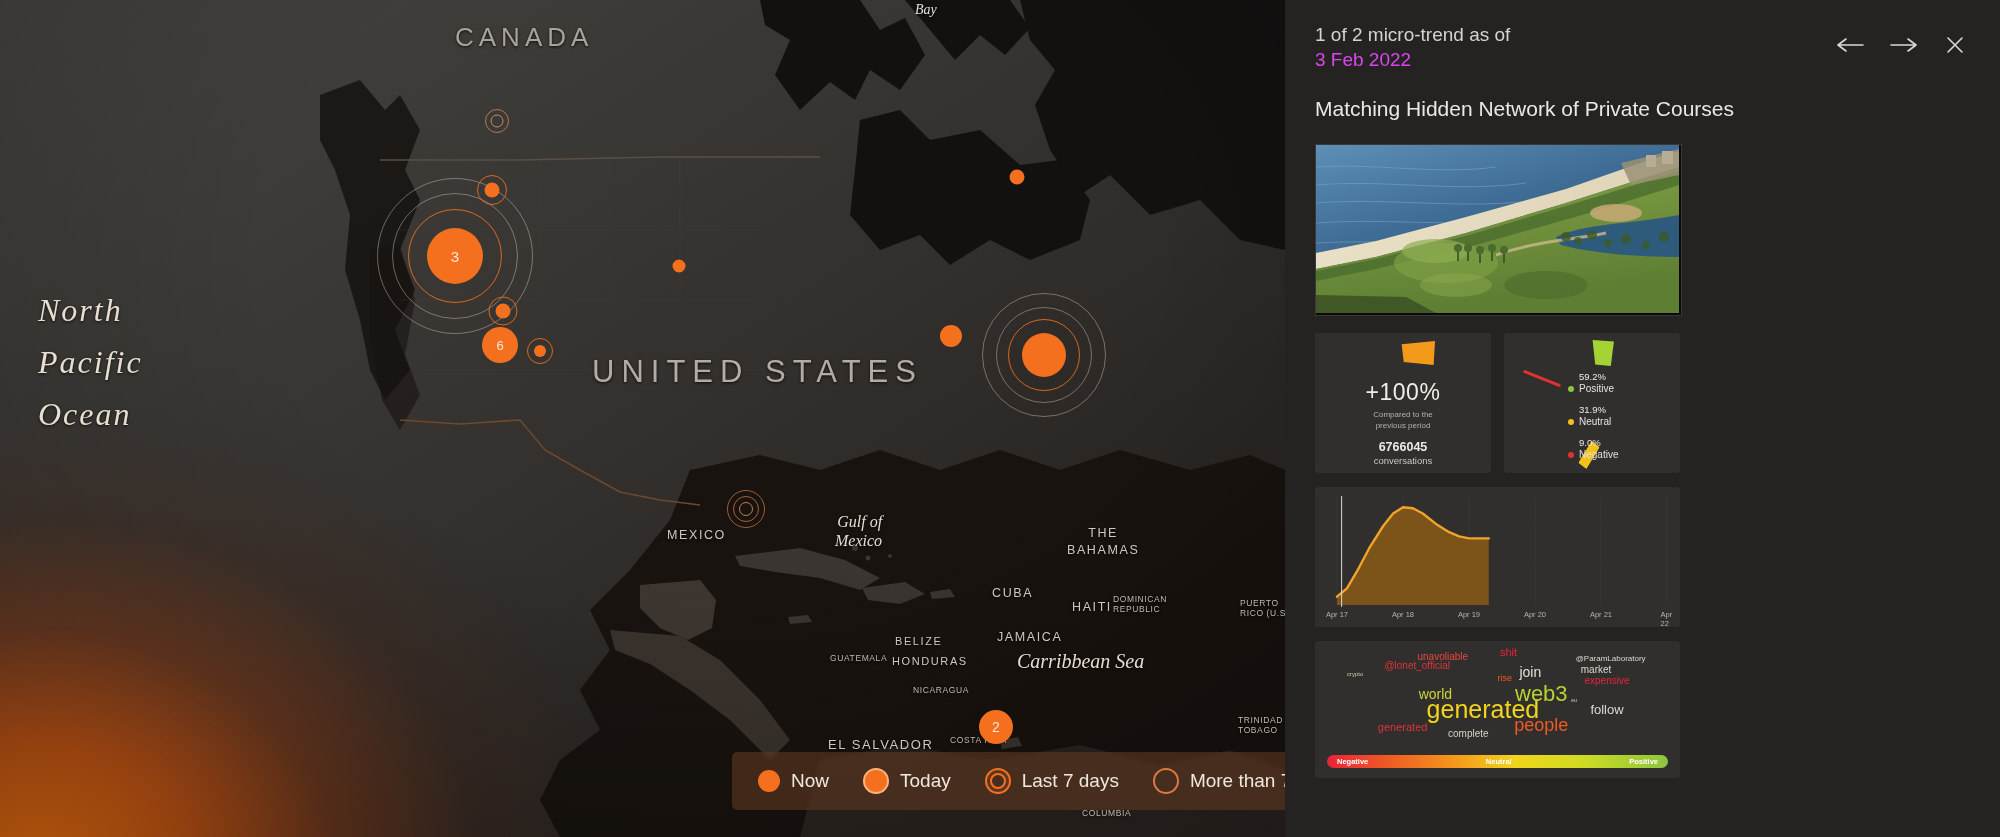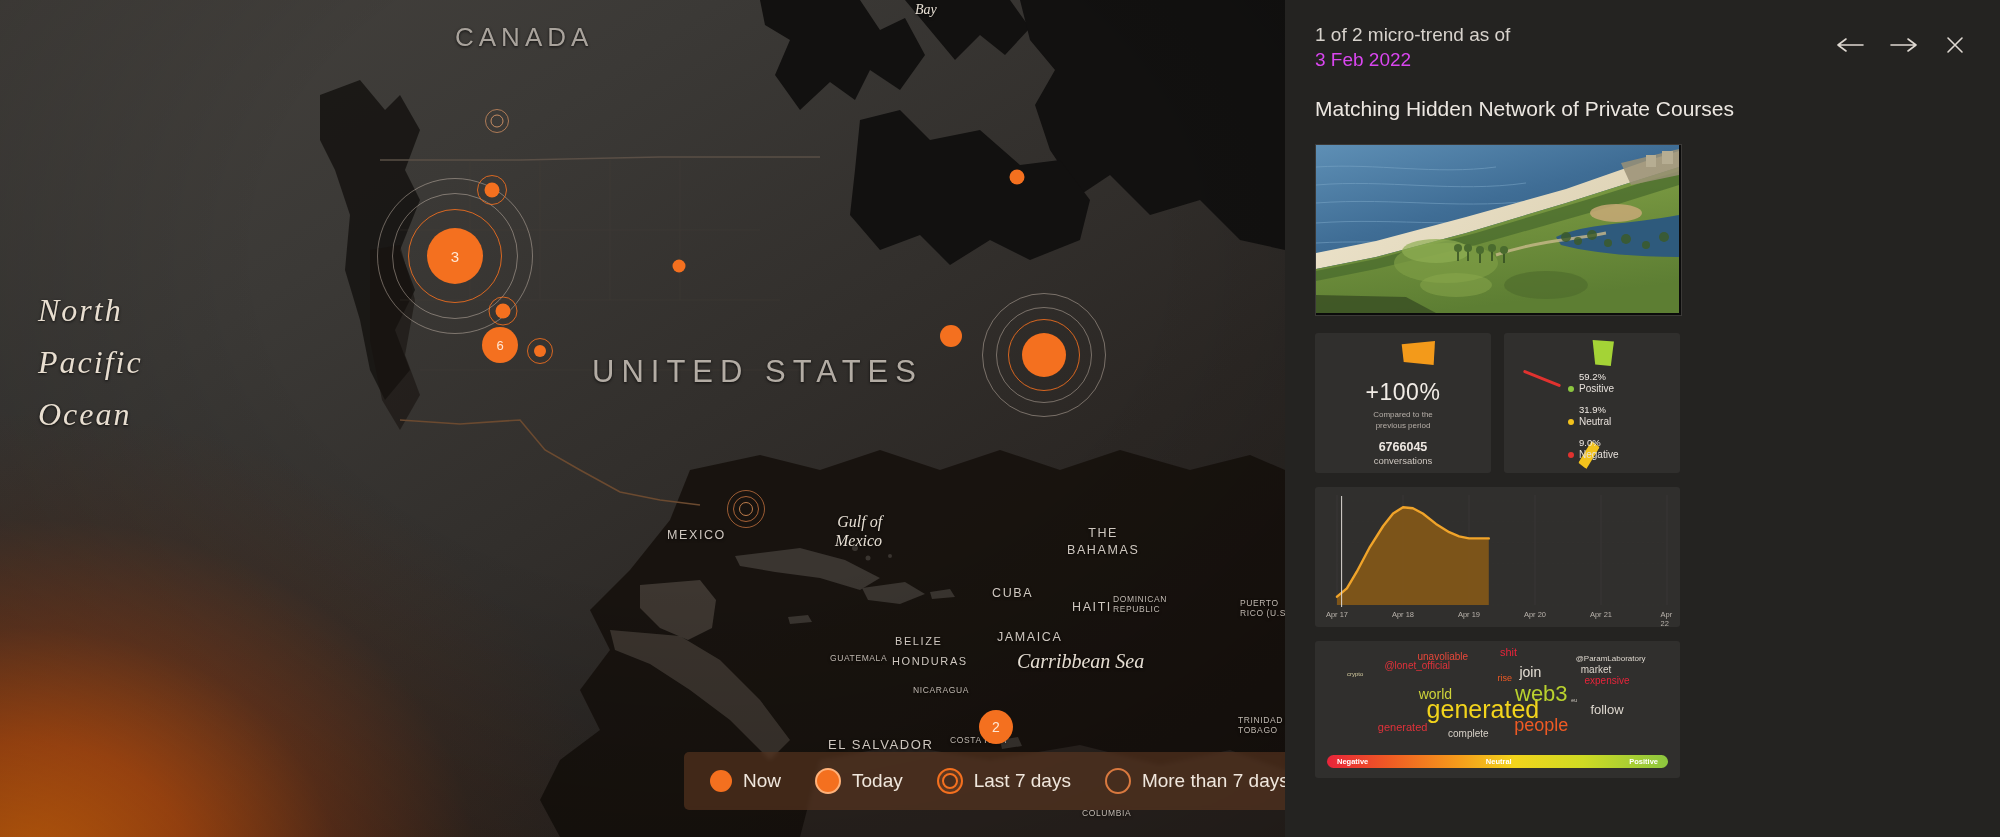--- a/index.html
+++ b/index.html
@@ -31,21 +31,21 @@
   
   .marker{position:absolute;transform:translate(-50%,-50%);}
   .dot{position:absolute;left:50%;top:50%;transform:translate(-50%,-50%);
        border-radius:50%;background:#f4701f;display:flex;align-items:center;
        justify-content:center;color:#ffe7d4;font-size:15px;}
   .ring{position:absolute;left:50%;top:50%;transform:translate(-50%,-50%);
         border-radius:50%;border:1.5px solid rgba(244,112,31,.85);}
   .ring.pale{border-color:rgba(226,210,196,.42);}
 
   
-  .legend{position:absolute;left:684px;top:752px;height:58px;display:flex;align-items:center;
+  .legend{position:absolute;left:732px;top:752px;height:58px;display:flex;align-items:center;
      gap:34px;padding:0 26px;border-radius:5px;background:rgba(92,55,32,.62);
      backdrop-filter:blur(2px);}
   .lg-item{display:flex;align-items:center;gap:11px;color:#f0e7dd;font-size:19px;white-space:nowrap;}
   .lg-sym{width:22px;height:22px;border-radius:50%;flex:none;}
   .lg-now{background:#f4701f;}
   .lg-today{background:#f4701f;border:2px solid #ffb27a;}
   .lg-7{background:transparent;border:2.5px solid #f4701f;box-shadow:inset 0 0 0 3px #5c3720,inset 0 0 0 5px #f4701f;}
   .lg-more{background:transparent;border:2px solid #d9793f;}
 
   

